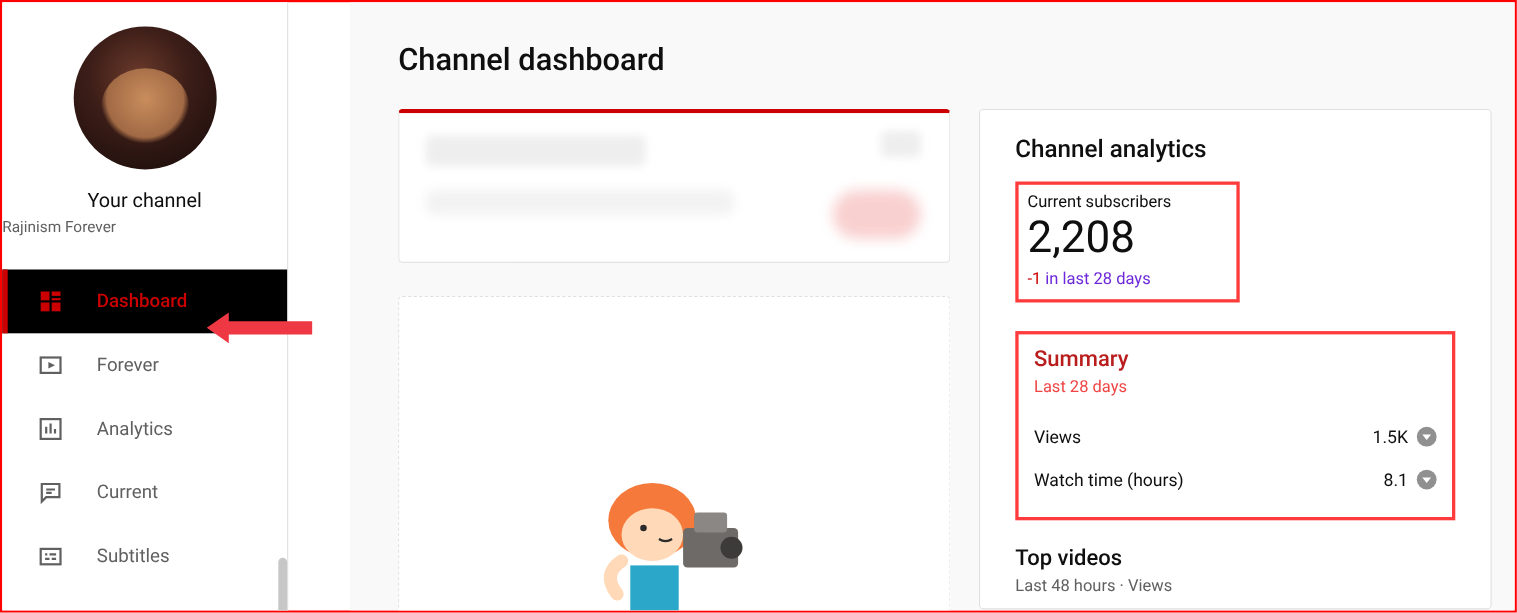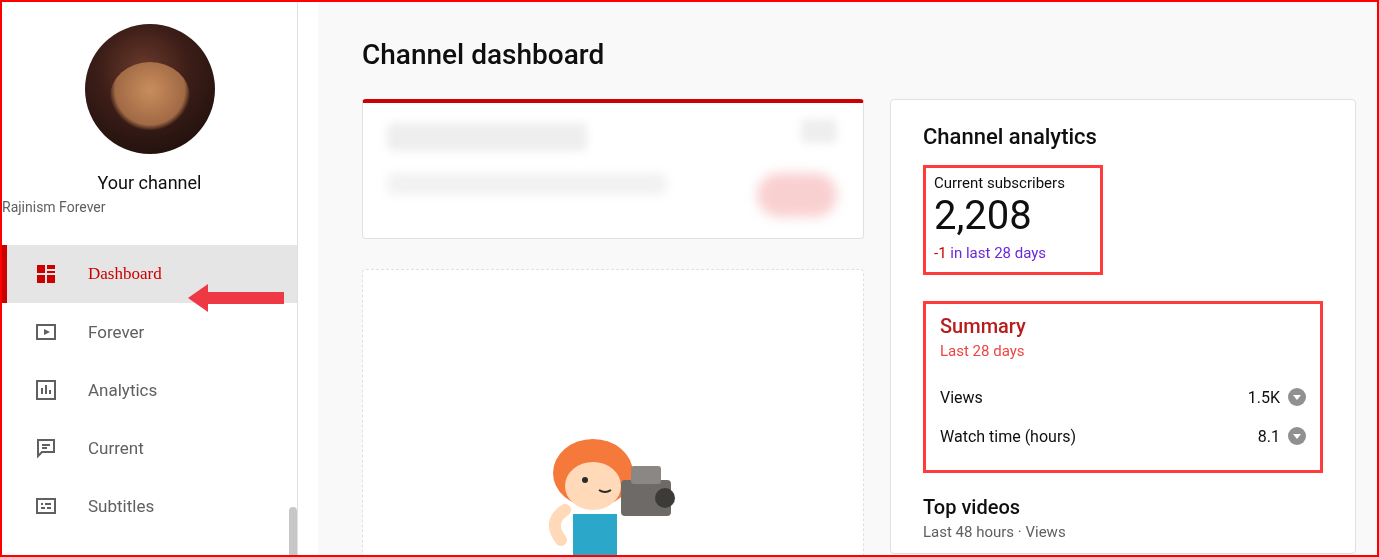--- a/index.html
+++ b/index.html
@@ -1,26 +1,26 @@
 <!DOCTYPE html>
 <html><head>
 <meta charset="utf-8">
 <style>
   * { box-sizing: border-box; margin: 0; padding: 0; }
   html, body { width: 1379px; height: 557px; font-family: Roboto, Arial, sans-serif; background:#fff; }
   .frame { width:1379px; height:557px; border:2px solid #ff0000; position:relative; overflow:hidden; }
-  .sidebar { position:absolute; left:0; top:0; width:296px; height:100%; background:#fff; border-right:1px solid #e0e0e0; }
+  .sidebar { position:absolute; left:0; top:0; width:260px; height:100%; background:#fff; border-right:1px solid #e0e0e0; }
   .avatar-wrap { text-align:center; padding-top:22px; }
   .avatar { width:130px; height:130px; border-radius:50%; margin:0 auto; background:radial-gradient(circle at 45% 35%, #6b3a2b 0%, #3d1e18 40%, #140a09 100%); position:relative; overflow:hidden; }
   .avatar::after{content:"";position:absolute;left:25px;top:38px;width:80px;height:70px;background:radial-gradient(circle at 50% 40%, #c98d5c 0%, #a16a45 60%, transparent 70%);border-radius:50% 50% 45% 45%;}
   .your-channel { margin-top:18px; font-size:18px; color:#0f0f0f; text-align:center; }
   .channel-name { margin-top:6px; font-size:14px; color:#606060; text-align:left; }
   .nav { margin-top:30px; position:relative; }
   .nav-item { height:58px; display:flex; align-items:center; padding-left:32px; gap:30px; cursor:pointer; color:#606060; font-size:17px; }
-  .nav-item.active { background:#e5e5e5; color:#cc0000; font-weight:500; position:relative;font-family:Liberation Serif, serif; }
+  .nav-item.active { background:#000000; color:#cc0000; font-weight:500; position:relative; }
   .nav-item.active::before { content:""; position:absolute; left:0; top:0; width:5px; height:100%; background:#cc0000; }
   .nav-icon { width:24px; height:24px; display:flex; align-items:center; justify-content:center; flex-shrink:0; }
   .nav-icon svg { width:24px; height:24px; }
   .scroll-hint { position:absolute; right:0; top:262px; width:8px; height:74px; background:#c7c7c7; border-radius:4px; }
   .arrow-annotation { position:absolute; left:186px; top:282px; width:96px; height:28px; pointer-events:none; }
   .arrow-annotation svg { width:100%; height:100%; }
 
   .main { position:absolute; left:316px; top:0; right:0; bottom:0; background:#f9f9f9; overflow:hidden; }
   .page-title { font-size:28px; font-weight:500; color:#0f0f0f; padding:36px 0 28px 44px; }
   .cards-row { display:flex; gap:26px; padding-left:44px; }
@@ -30,21 +30,21 @@
   .promo-card .blur1{position:absolute;left:24px;top:20px;width:200px;height:28px;border-radius:6px;background:#eee;filter:blur(4px);}
   .promo-card .blur2{position:absolute;left:24px;top:70px;width:280px;height:22px;border-radius:6px;background:#f2f2f2;filter:blur(5px);}
   .promo-card .blur3{position:absolute;right:26px;top:70px;width:80px;height:44px;border-radius:22px;background:#f9d0d0;filter:blur(6px);}
   .promo-card .blur4{position:absolute;right:26px;top:16px;width:36px;height:24px;border-radius:4px;background:#eee;filter:blur(4px);}
   .upload-card { height:290px; border-style:dashed solid solid solid; border-top:1px dashed #e0e0e0; border-left:1px dashed #e0e0e0; border-right:1px dashed #e0e0e0; display:flex; align-items:flex-end; justify-content:center; padding-bottom:0; }
   .upload-card .character{ width:200px; height:140px; position:relative; }
 
   .right-col { width:466px; }
   .analytics-card { padding:24px 32px 0 32px; min-height:455px; }
   .analytics-title { font-size:22px; font-weight:500; color:#0f0f0f; margin-bottom:16px; }
-  .subscribers-box { border:3px solid #ff3b3b; padding:6px 16px 10px 8px; width:180px; margin-bottom:26px; }
+  .subscribers-box { border:3px solid #ff3b3b; padding:6px 16px 10px 8px; width:204px; margin-bottom:26px; }
   .subscribers-label { font-size:15px; color:#0f0f0f; }
   .subscribers-count { font-size:40px; font-weight:400; color:#0f0f0f; line-height:1.1; margin-top:2px; }
   .subscribers-delta { font-size:15px; margin-top:6px; }
   .delta-neg { color:#cc0000; }
   .delta-rest { color:#6d28d9; }
   .summary-box { border:3px solid #ff3b3b; padding:10px 14px 14px 14px; margin-bottom:22px; }
   .summary-title { font-size:20px; font-weight:500; color:#b91c1c; }
   .summary-sub { font-size:15px; color:#ef4444; margin-top:4px; margin-bottom:18px; }
   .stat-row { display:flex; justify-content:space-between; align-items:center; font-size:16px; color:#0f0f0f; padding:10px 0; }
   .stat-val { display:flex; gap:8px; }

